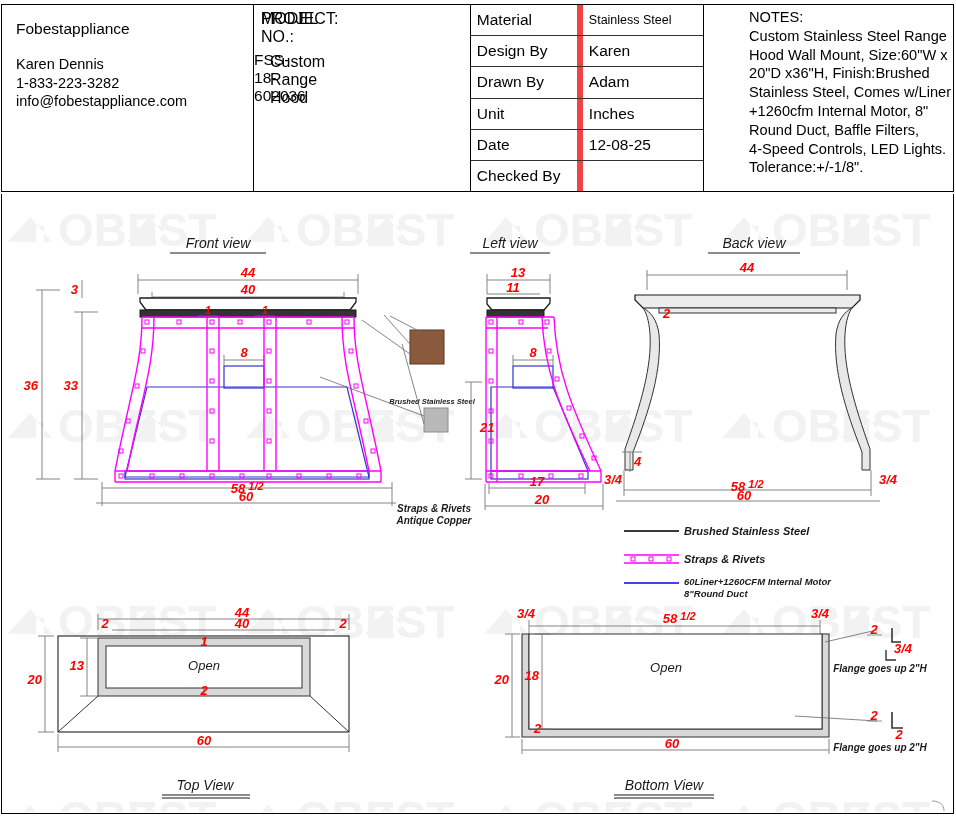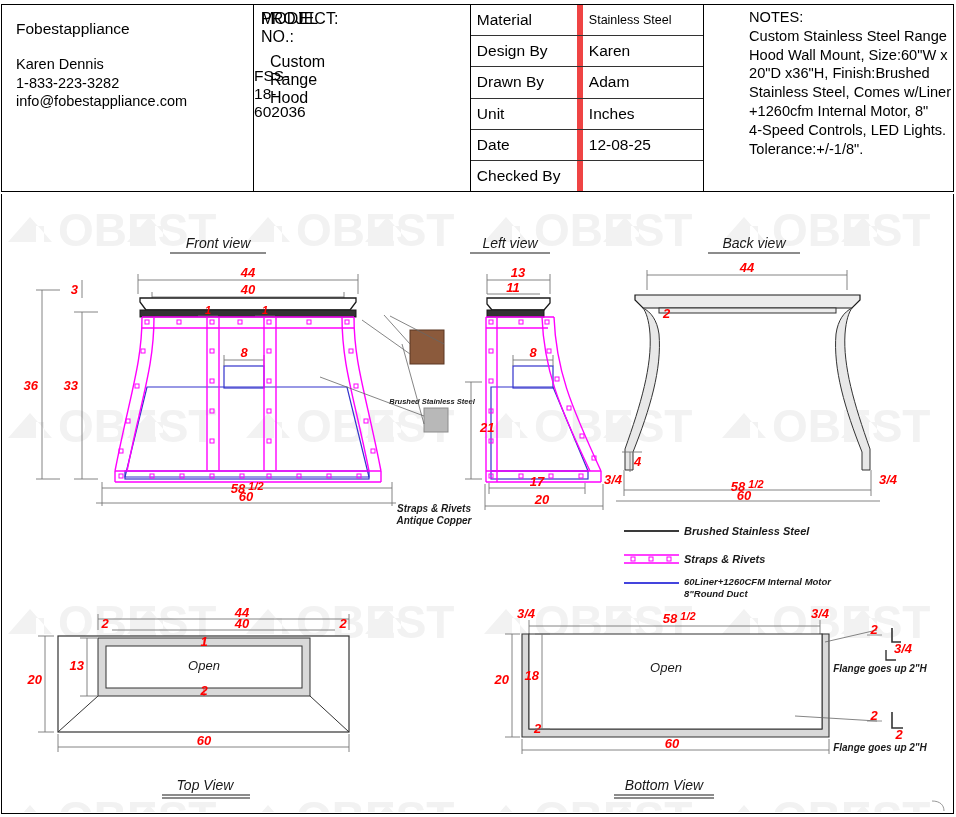--- a/index.html
+++ b/index.html
@@ -13,21 +13,21 @@
   .tb-col{box-sizing:border-box;height:100%;}
   .col-company{width:261px;border-right:1.5px solid #000;padding:14px 0 0 14px;}
   .col-company .cname{font-size:15.5px;line-height:19px;}
   .col-company .cblock{margin-top:17px;font-size:14.5px;line-height:18.5px;}
 
   .col-project{width:225px;border-right:1.5px solid #000;display:flex;flex-direction:row;}
   .proj-half{height:50%;box-sizing:border-box;position:relative;}
   .proj-half.top{border-bottom:1.5px solid #000;}
   .proj-lbl{position:absolute;left:7px;top:5px;font-size:16px;}
   .proj-val{position:absolute;left:16px;right:6px;top:48px;text-align:center;font-size:16px;}
-  .proj-val2{position:absolute;left:0;right:6px;top:46px;text-align:center;font-size:15.5px;margin-top:16px;}
+  .proj-val2{position:absolute;left:0;right:6px;top:46px;text-align:center;font-size:15.5px;}
 
   .col-spec{width:242px;border-right:1.5px solid #000;display:flex;flex-direction:column;}
   .srow{flex:1;display:flex;border-bottom:1px solid #333;box-sizing:border-box;}
   .srow:last-child{border-bottom:none;}
   .scell-k{width:112px;border-right:6px solid #ef4444;padding-left:6px;
            display:flex;align-items:center;font-size:15.5px;box-sizing:border-box;}
   .scell-v{flex:1;padding-left:6px;display:flex;align-items:center;font-size:15.5px;box-sizing:border-box;}
   .scell-v.small{font-size:12.5px;}
 
   .col-notes{flex:1;padding:3px 2px 0 5px;margin-left:40px;}
@@ -101,20 +101,21 @@
       </div>
     </div>
 
     <div class="tb-col col-notes">
       <div class="nline">NOTES:</div>
       <div class="nline">Custom Stainless Steel Range</div>
       <div class="nline">Hood Wall Mount, Size:60"W x</div>
       <div class="nline">20"D x36"H, Finish:Brushed</div>
       <div class="nline">Stainless Steel, Comes w/Liner</div>
       <div class="nline">+1260cfm Internal Motor, 8"</div>
+      <div class="nline">Round Duct, Baffle Filters,</div>
       <div class="nline">4-Speed Controls, LED Lights.</div>
       <div class="nline">Tolerance:+/-1/8".</div>
     </div>
   </div>
 
   <div class="draw">
   <svg width="951" height="618" viewBox="0 0 951 618" xmlns="http://www.w3.org/2000/svg">
     <defs>
       <g id="wm-unit">
         <path d="M0 40 L22 15 L44 40 L36 40 L36 24 L28 24 L28 40 Z" fill="#f2f2f2"></path>

